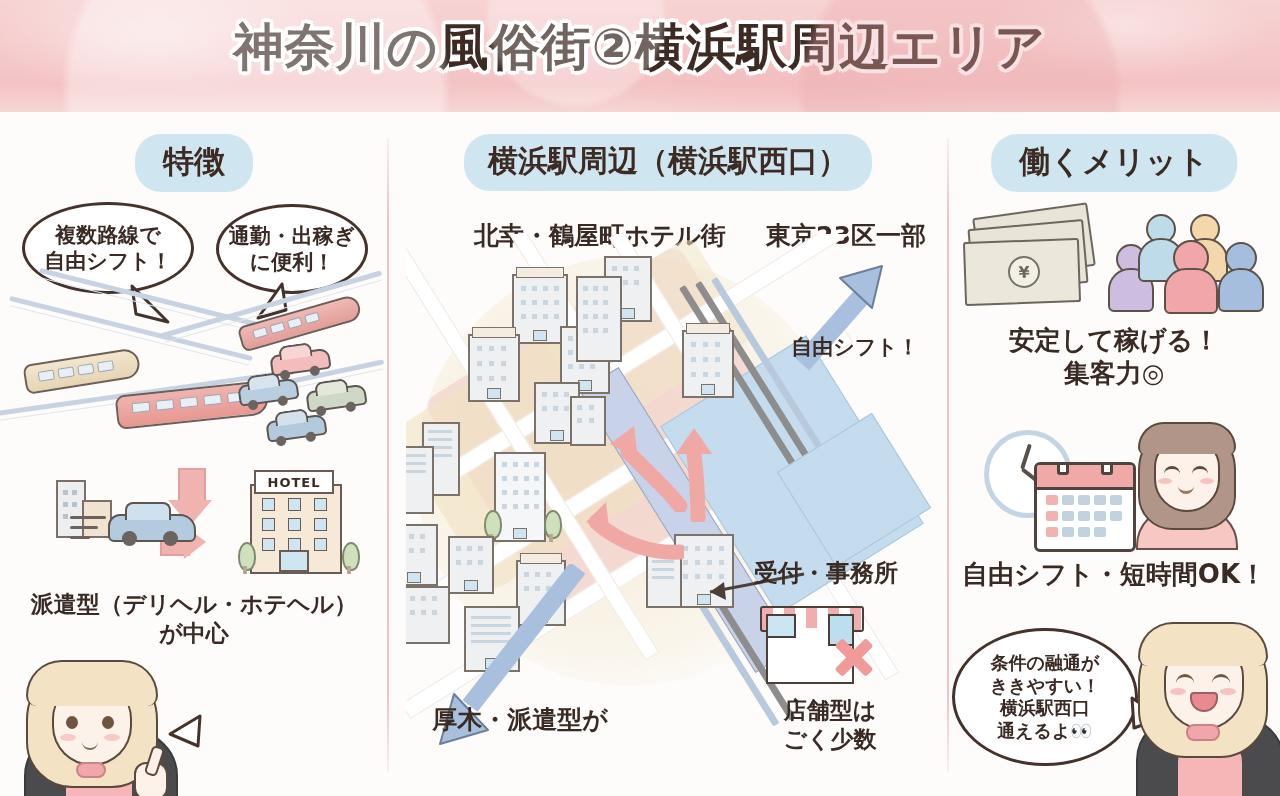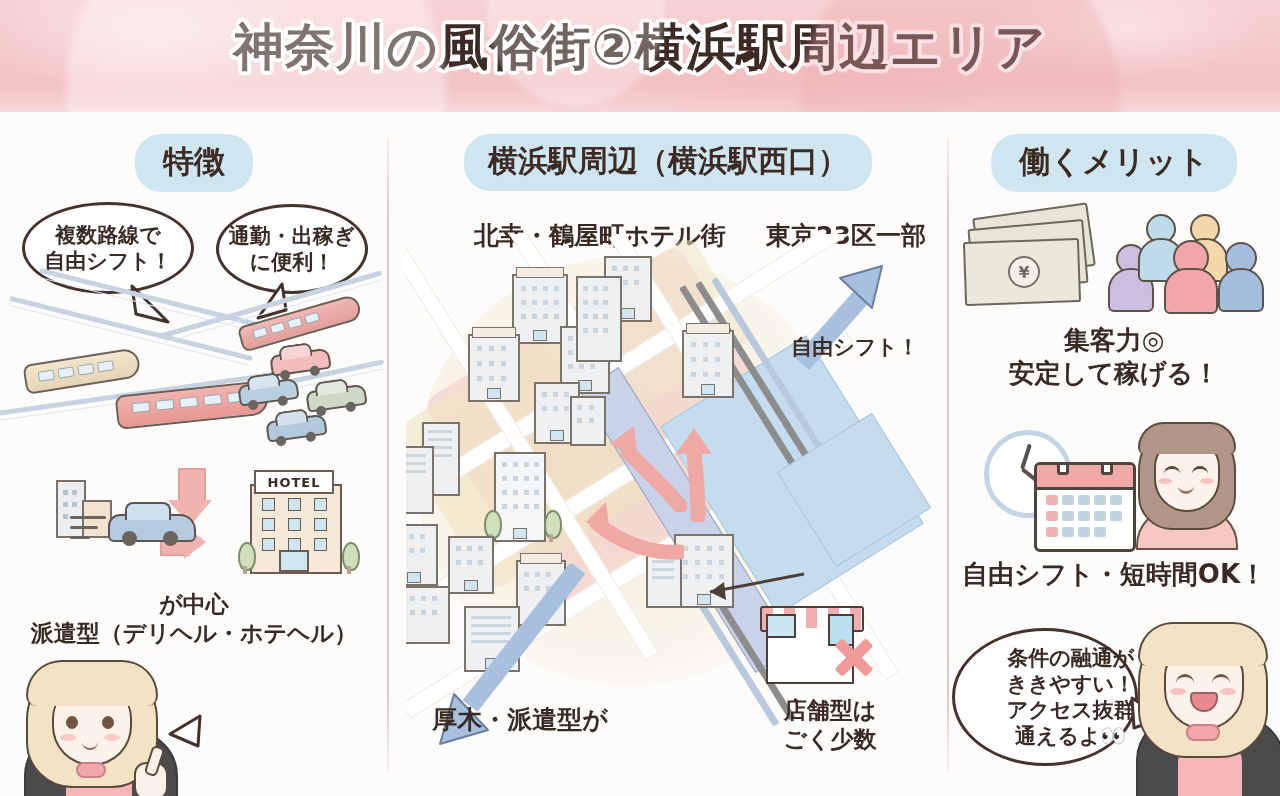--- a/index.html
+++ b/index.html
@@ -299,22 +299,22 @@
       <div class="tree" style="left:238px;top:430px;">
         <div class="crown"></div>
           <div class="trunk"></div>
       </div>
       <div class="tree" style="left:342px;top:430px;">
         <div class="crown"></div>
           <div class="trunk"></div>
       </div>
 
       <div class="cap" style="left:8px;top:478px;width:372px;font-size:23px;">
+        <div>派遣型（デリヘル・ホテヘル）</div>
         <div>が中心</div>
-        <div>派遣型（デリヘル・ホテヘル）</div>
       </div>
 
       <div class="girl" style="left:8px;top:546px;width:180px;height:140px;">
         <div class="g-body" style="left:16px;top:72px;width:150px;height:70px;border-radius:46px 46px 0 0;"></div>
         <div style="position:absolute;left:58px;top:96px;width:66px;height:46px;background:#f6b6b8;border-radius:28px 28px 0 0;"></div>
         <div class="g-hair" style="left:18px;top:2px;width:128px;height:124px;border-radius:60px 60px 46px 46px;"></div>
         <div class="g-face" style="left:44px;top:26px;width:76px;height:80px;border-radius:38px 38px 44px 44px;border-top:none;"></div>
         <div class="g-hair" style="left:18px;top:2px;width:128px;height:44px;border-radius:62px 62px 18px 18px;border-bottom:none;"></div>
         <div style="position:absolute;left:58px;top:58px;width:12px;height:13px;background:#6f5540;border-radius:50%;"></div>
         <div style="position:absolute;left:94px;top:58px;width:12px;height:13px;background:#6f5540;border-radius:50%;"></div>
@@ -578,20 +578,21 @@
         <path d="M168,4 L60,142" stroke="#a8c0de" stroke-width="19" fill="none"></path>
         <path d="M30,180 L78,166 L44,130 Z" fill="#a8c0de" stroke="#6a7f9c" stroke-width="2" stroke-linejoin="round"></path>
       </svg>
 
       <div class="cap" style="left:372px;top:222px;width:190px;font-size:21px;">自由シフト！</div>
 
       <svg style="position:absolute;left:320px;top:446px;" width="110" height="50">
         <path d="M2,34 L96,16" stroke="#4c3f38" stroke-width="3" fill="none"></path>
         <path d="M2,34 L16,24 L18,42 Z" fill="#4c3f38"></path>
       </svg>
+      <div class="cap" style="left:366px;top:446px;width:200px;font-size:24px;text-align:left;">受付・事務所</div>
 
 
       <div class="cap" style="left:20px;top:592px;width:224px;font-size:25px;">厚木・派遣型が</div>
 
       <div class="shop" style="left:372px;top:494px;width:100px;height:78px;">
         <div class="awn"></div>
           <div class="base"></div>
         <div class="w1"></div>
           <div class="w2"></div>
       </div>
@@ -633,22 +634,22 @@
           <div class="head" style="width:28px;height:28px;background:#a6bede;"></div>
           <div class="torso" style="top:26px;width:46px;height:44px;background:#a6bede;box-sizing:border-box;"></div>
         </div>
         <div class="person" style="left:56px;top:32px;width:54px;height:74px;">
           <div class="head" style="width:32px;height:32px;background:#f1a7a9;"></div>
           <div class="torso" style="top:28px;width:54px;height:46px;background:#f1a7a9;box-sizing:border-box;"></div>
         </div>
       </div>
 
       <div class="cap" style="left:6px;top:212px;width:320px;font-size:26px;">
+        <div>安定して稼げる！</div>
         <div>集客力◎</div>
-        <div>安定して稼げる！</div>
       </div>
 
       <div class="clock" style="left:36px;top:318px;">
         <div class="hand" style="left:33px;top:32px;width:26px;height:4px;transform:rotate(-72deg);"></div>
         <div class="hand" style="left:33px;top:32px;width:22px;height:4px;transform:rotate(38deg);"></div>
       </div>
       <div class="calendar" style="left:86px;top:350px;">
         <div class="top"></div>
         <div class="ring" style="left:20px;"></div>
         <div class="ring" style="right:20px;"></div>
@@ -675,25 +676,25 @@
         <div class="w-hair" style="left:8px;top:0;width:94px;height:30px;border-radius:48px 48px 12px 12px;border-bottom:none;"></div>
         <div style="position:absolute;left:34px;top:44px;width:16px;height:5px;border-top:3px solid #5a4a3c;border-radius:10px 10px 0 0;"></div>
         <div style="position:absolute;left:62px;top:44px;width:16px;height:5px;border-top:3px solid #5a4a3c;border-radius:10px 10px 0 0;"></div>
         <div style="position:absolute;left:28px;top:56px;width:14px;height:6px;background:#f6c3c0;border-radius:50%;"></div>
         <div style="position:absolute;left:70px;top:56px;width:14px;height:6px;background:#f6c3c0;border-radius:50%;"></div>
         <div style="position:absolute;left:48px;top:62px;width:16px;height:7px;border-bottom:3px solid #9a7a62;border-radius:0 0 10px 10px;"></div>
       </div>
 
       <div class="cap" style="left:2px;top:446px;width:328px;font-size:26px;">自由シフト・短時間OK！</div>
 
-      <div class="bub" style="left:4px;top:516px;width:186px;height:138px;font-size:21px;justify-content:flex-end;">
+      <div class="bub" style="left:4px;top:516px;width:186px;height:138px;font-size:18px;">
         <div>
           <div>条件の融通が</div>
           <div>ききやすい！</div>
-          <div>アクセス抜群</div>
+          <div>横浜駅西口</div>
           <div class="eyes">通えるよ👀</div>
         </div>
       </div>
       <svg style="position:absolute;left:180px;top:580px;" width="38" height="42">
         <path d="M4,6 L34,26 L6,36 Z" fill="#fff" stroke="#44322b" stroke-width="3" stroke-linejoin="round"></path>
       </svg>
 
       <div class="girl" style="left:176px;top:508px;width:168px;height:176px;">
         <div class="g-body" style="left:12px;top:96px;width:144px;height:80px;border-radius:44px 44px 0 0;"></div>
         <div style="position:absolute;left:54px;top:116px;width:64px;height:60px;background:#f6b6b8;border-radius:26px 26px 0 0;"></div>

